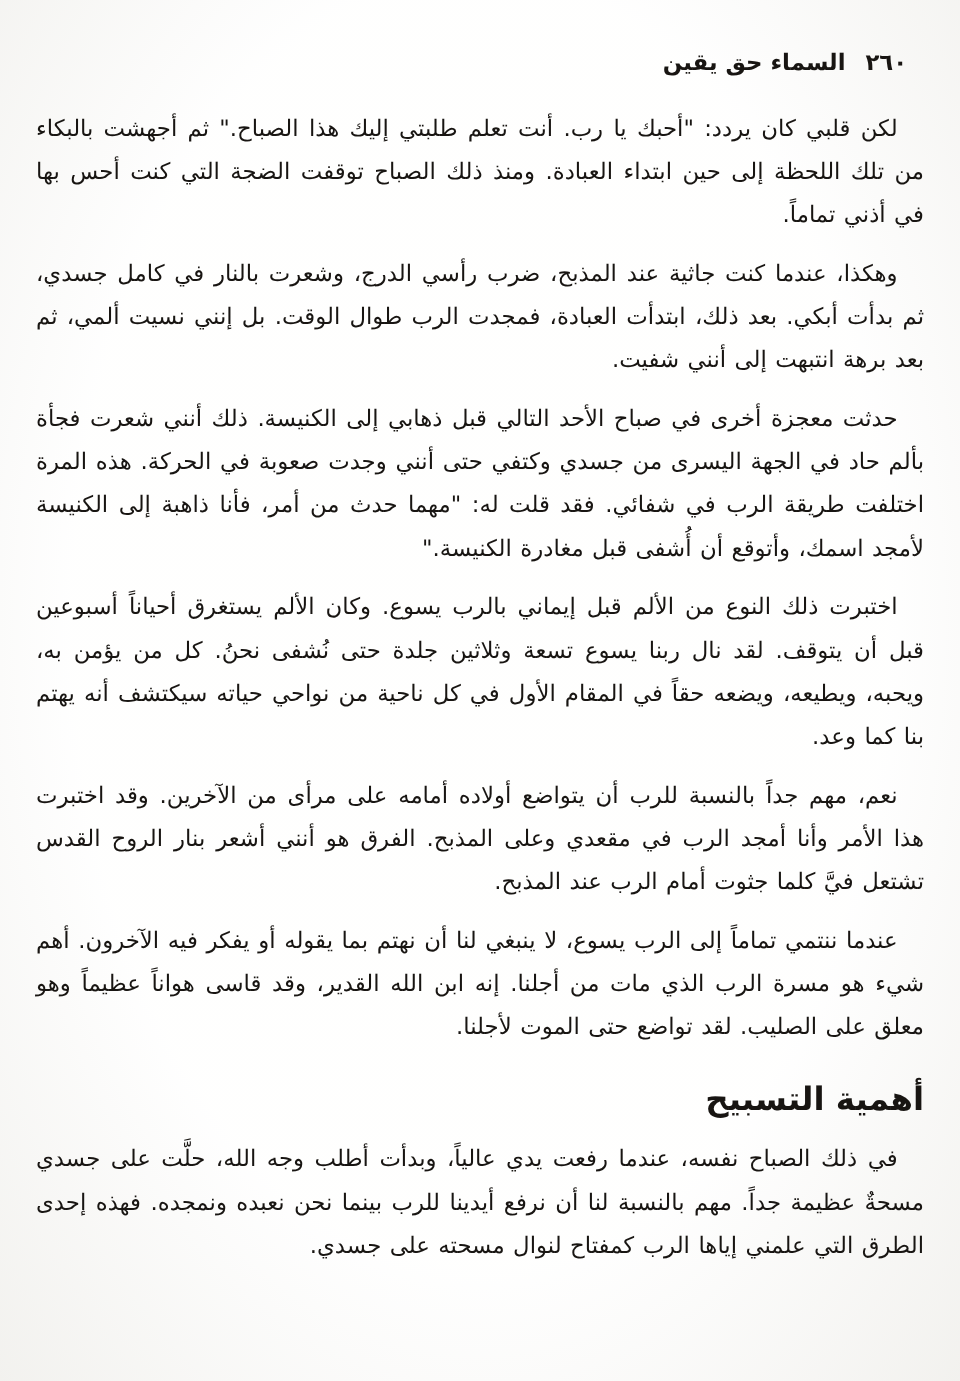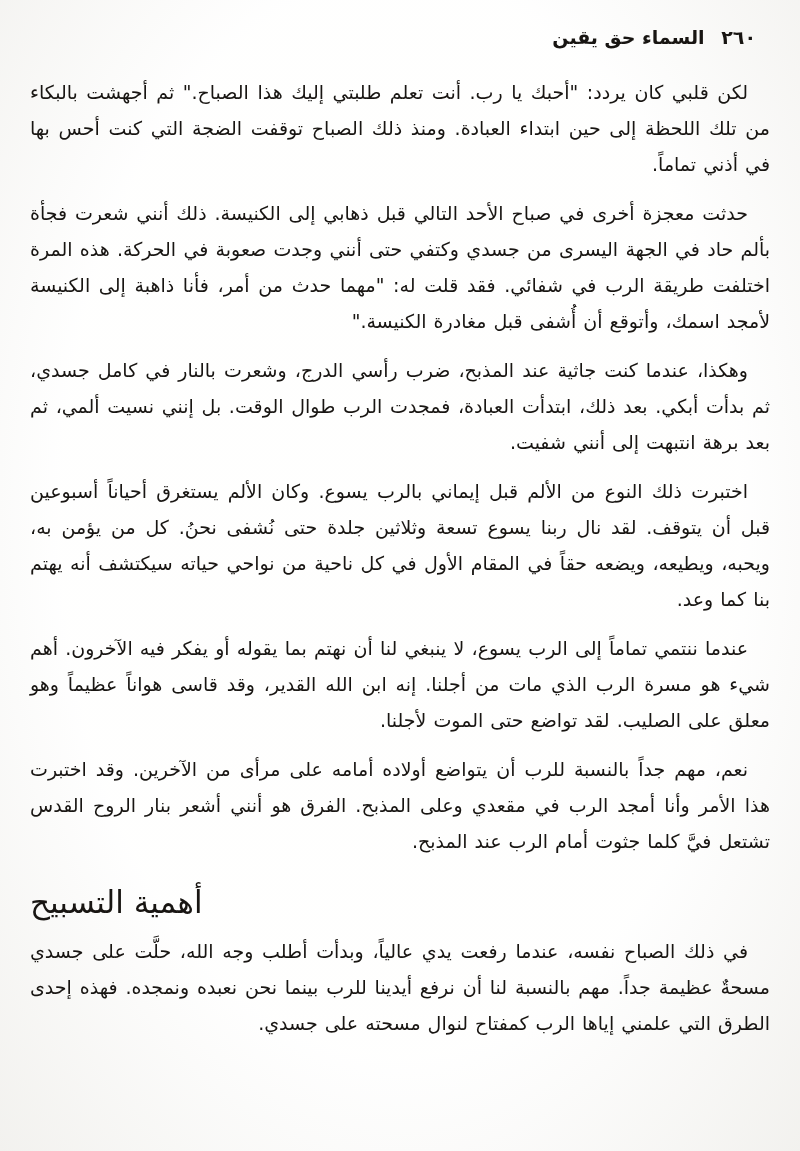--- a/index.html
+++ b/index.html
@@ -12,21 +12,21 @@
     background: #fbfbf9;
     font-family: "DejaVu Sans", sans-serif;
     color: #181512;
     overflow: hidden;
   }
   .page {
     position: relative;
     width: 800px;
     height: 1151px;
     box-sizing: border-box;
-    padding: 26px 30px 0 30px;
+    padding: 41px 30px 0 30px;
     direction: rtl;
     background:
       radial-gradient(ellipse at 50% 45%, rgba(255,255,255,0.9) 60%, rgba(225,223,218,0.35) 100%),
       #fbfbf9;
   }
   .running-head {
     direction: rtl;
     text-align: right;
     padding-left: 0;
     padding-right: 14px;
@@ -41,23 +41,23 @@
   }
   .body-text p {
     margin: 0 0 13px 0;
     font-size: 19px;
     line-height: 36px;
     text-align: justify;
     text-indent: 22px;
     word-spacing: 1px;
   }
   .section-title {
-    text-align: left;
-    font-size: 31px;
-    font-weight: normal;
+    text-align: right;
+    font-size: 27px;
+    font-weight: bold;
     margin: 26px 0 14px 0;
     line-height: 34px;
   }
   .section-text p {
     margin: 0;
     font-size: 19px;
     line-height: 36px;
     text-align: justify;
     text-indent: 22px;
     word-spacing: 1px;
@@ -68,25 +68,25 @@
 
 <div class="page">
 
   <div class="running-head">
     <span class="page-num">٢٦٠</span>
     <span>السماء حق يقين</span>
   </div>
 
   <div class="body-text">
     <p>لكن قلبي كان يردد: "أحبك يا رب. أنت تعلم طلبتي إليك هذا الصباح." ثم أجهشت بالبكاء من تلك اللحظة إلى حين ابتداء العبادة. ومنذ ذلك الصباح توقفت الضجة التي كنت أحس بها في أذني تماماً.</p>
+    <p>وهكذا، عندما كنت جاثية عند المذبح، ضرب رأسي الدرج، وشعرت بالنار في كامل جسدي، ثم بدأت أبكي. بعد ذلك، ابتدأت العبادة، فمجدت الرب طوال الوقت. بل إنني نسيت ألمي، ثم بعد برهة انتبهت إلى أنني شفيت.</p>
     <p>حدثت معجزة أخرى في صباح الأحد التالي قبل ذهابي إلى الكنيسة. ذلك أنني شعرت فجأة بألم حاد في الجهة اليسرى من جسدي وكتفي حتى أنني وجدت صعوبة في الحركة. هذه المرة اختلفت طريقة الرب في شفائي. فقد قلت له: "مهما حدث من أمر، فأنا ذاهبة إلى الكنيسة لأمجد اسمك، وأتوقع أن أُشفى قبل مغادرة الكنيسة."</p>
-    <p>وهكذا، عندما كنت جاثية عند المذبح، ضرب رأسي الدرج، وشعرت بالنار في كامل جسدي، ثم بدأت أبكي. بعد ذلك، ابتدأت العبادة، فمجدت الرب طوال الوقت. بل إنني نسيت ألمي، ثم بعد برهة انتبهت إلى أنني شفيت.</p>
     <p>اختبرت ذلك النوع من الألم قبل إيماني بالرب يسوع. وكان الألم يستغرق أحياناً أسبوعين قبل أن يتوقف. لقد نال ربنا يسوع تسعة وثلاثين جلدة حتى نُشفى نحنُ. كل من يؤمن به، ويحبه، ويطيعه، ويضعه حقاً في المقام الأول في كل ناحية من نواحي حياته سيكتشف أنه يهتم بنا كما وعد.</p>
+    <p>نعم، مهم جداً بالنسبة للرب أن يتواضع أولاده أمامه على مرأى من الآخرين. وقد اختبرت هذا الأمر وأنا أمجد الرب في مقعدي وعلى المذبح. الفرق هو أنني أشعر بنار الروح القدس تشتعل فيَّ كلما جثوت أمام الرب عند المذبح.</p>
     <p>عندما ننتمي تماماً إلى الرب يسوع، لا ينبغي لنا أن نهتم بما يقوله أو يفكر فيه الآخرون. أهم شيء هو مسرة الرب الذي مات من أجلنا. إنه ابن الله القدير، وقد قاسى هواناً عظيماً وهو معلق على الصليب. لقد تواضع حتى الموت لأجلنا.</p>
-    <p>نعم، مهم جداً بالنسبة للرب أن يتواضع أولاده أمامه على مرأى من الآخرين. وقد اختبرت هذا الأمر وأنا أمجد الرب في مقعدي وعلى المذبح. الفرق هو أنني أشعر بنار الروح القدس تشتعل فيَّ كلما جثوت أمام الرب عند المذبح.</p>
   </div>
 
   <div class="section-title">أهمية التسبيح</div>
 
   <div class="section-text">
     <p>في ذلك الصباح نفسه، عندما رفعت يدي عالياً، وبدأت أطلب وجه الله، حلَّت على جسدي مسحةٌ عظيمة جداً. مهم بالنسبة لنا أن نرفع أيدينا للرب بينما نحن نعبده ونمجده. فهذه إحدى الطرق التي علمني إياها الرب كمفتاح لنوال مسحته على جسدي.</p>
   </div>
 
 </div>
 

